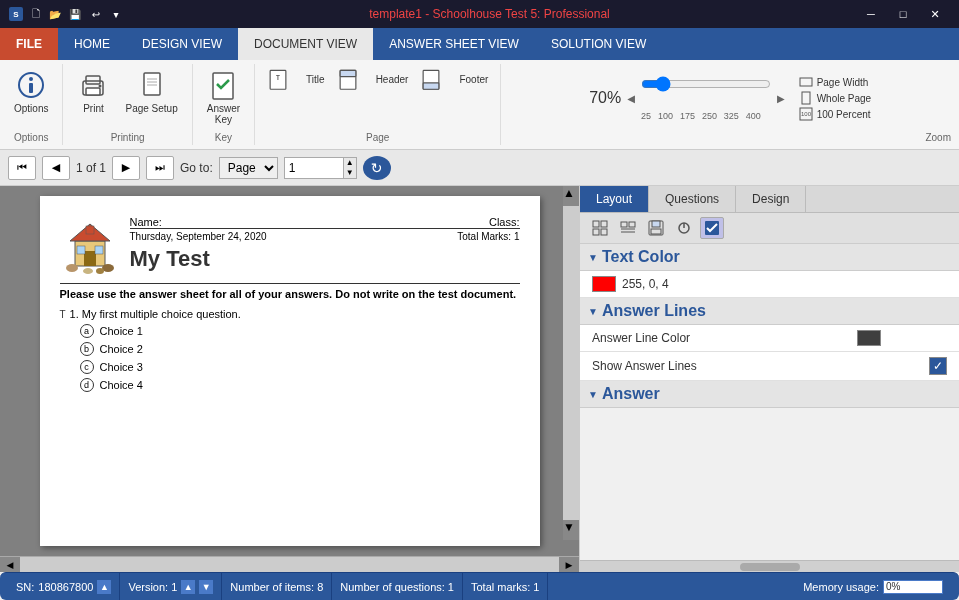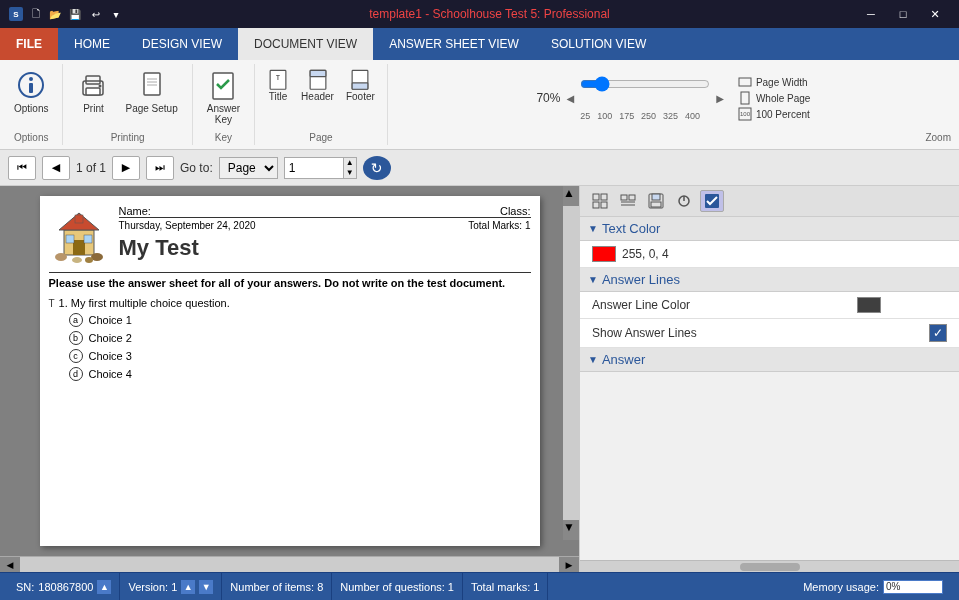--- a/index.html
+++ b/index.html
@@ -90,23 +90,23 @@
     .ribbon-btn-icon {
       width: 32px;
       height: 32px;
       display: flex;
       align-items: center;
       justify-content: center;
     }
     .ribbon-btn-label { font-size: 10px; color: #333; text-align: center; }
     .ribbon-btn-small {
       display: flex;
-      flex-direction: column;
-      align-items: center;
-      gap: 1px;
+      flex-direction: row;
+      align-items: center;
+      gap: 17px;
       padding: 2px 4px;
       cursor: pointer;
       border-radius: 3px;
     }
     .ribbon-btn-small .ribbon-btn-icon { width: 22px; height: 22px; }
     .zoom-arrow { cursor: pointer; font-size: 10px; color: #666; }
     .zoom-labels {
       display: flex;
       justify-content: space-between;
       font-size: 9px;
@@ -195,21 +195,21 @@
       position: relative;
     }
     .doc-scroll {
       padding: 10px;
     }
     .doc-page {
       background: white;
       width: 500px;
       min-height: 350px;
       margin: 0 auto;
-      padding: 9px;
+      padding: 20px;
       box-shadow: 2px 2px 6px rgba(0,0,0,0.4);
     }
     .doc-name-line {
       display: flex;
       border-bottom: 1px solid #333;
       margin-bottom: 2px;
       font-size: 11px;
     }
     .doc-date-line {
       display: flex;
@@ -327,21 +327,21 @@
     .panel-section-header {
       display: flex;
       align-items: center;
       padding: 4px 8px;
       background: #e4e4e4;
       border-bottom: 1px solid #ccc;
       cursor: pointer;
       gap: 4px;
     }
     .panel-section-arrow { font-size: 10px; color: #2b579a; }
-    .panel-section-title { font-size: 13px; color: #2b579a; font-weight: normal; }
+    .panel-section-title { font-size: 16px; color: #2b579a; font-weight: bold; }
     .panel-row {
       display: flex;
       align-items: center;
       padding: 5px 12px;
       border-bottom: 1px solid #e0e0e0;
       background: white;
     }
     .panel-row-label {
       flex: 1;
       font-size: 12px;
@@ -381,20 +381,21 @@
 
     
     .status-bar {
       background: #2b579a;
       height: 28px;
       display: flex;
       align-items: center;
       padding: 0 8px;
       gap: 0;
       border-top: 1px solid #1a4080;
+      border-radius: 6px;
     }
     .status-item {
       display: flex;
       align-items: center;
       gap: 4px;
       padding: 0 8px;
       border-right: 1px solid #1a4080;
       height: 100%;
       font-size: 11px;
       color: white;
@@ -546,21 +547,21 @@
           </svg>
         </div>
         <div class="ribbon-btn-label">Footer</div>
       </div>
     </div>
     <div class="ribbon-group-label">Page</div>
   </div>
 
   <div class="ribbon-group" style="border-right:none; flex:1;">
     <div style="display:flex; align-items:center; gap:6px; flex:1; padding:4px 0;">
-      <span style="font-size:12px;color:#333;">70%</span>
+      <span style="font-size:16px;color:#333;">70%</span>
       <span class="zoom-arrow">◀</span>
       <div style="position:relative; display:flex; flex-direction:column; gap:2px;">
         <div style="position:relative; width:130px; height:20px;">
           <input type="range" min="25" max="400" value="70" style="width: 130px;">
         </div>
         <div class="zoom-labels">
           <span>25</span>
           <span>100</span>
           <span>175</span>
           <span>250</span>
@@ -697,20 +698,25 @@
 
     <div style="height:16px; background:#ccc; display:flex; align-items:center; border-top:1px solid #aaa;">
       <div style="background:#888; width:20px; height:100%; display:flex; align-items:center; justify-content:center; font-size:9px; cursor:pointer;">◀</div>
       <div style="flex:1; background:#e0e0e0;"></div>
       <div style="background:#888; width:20px; height:100%; display:flex; align-items:center; justify-content:center; font-size:9px; cursor:pointer;">▶</div>
     </div>
   </div>
 
   <div class="right-panel">
 
+    <div class="panel-tabs">
+      <div class="panel-tab active">Layout</div>
+      <div class="panel-tab">Questions</div>
+      <div class="panel-tab">Design</div>
+    </div>
 
     <div class="panel-toolbar">
       <div class="panel-toolbar-btn">
         <svg width="16" height="16" viewBox="0 0 16 16">
           <rect x="1" y="1" width="6" height="6" fill="none" stroke="#555" stroke-width="1"></rect>
           <rect x="9" y="1" width="6" height="6" fill="none" stroke="#555" stroke-width="1"></rect>
           <rect x="1" y="9" width="6" height="6" fill="none" stroke="#555" stroke-width="1"></rect>
           <rect x="9" y="9" width="6" height="6" fill="none" stroke="#555" stroke-width="1"></rect>
         </svg>
       </div>

